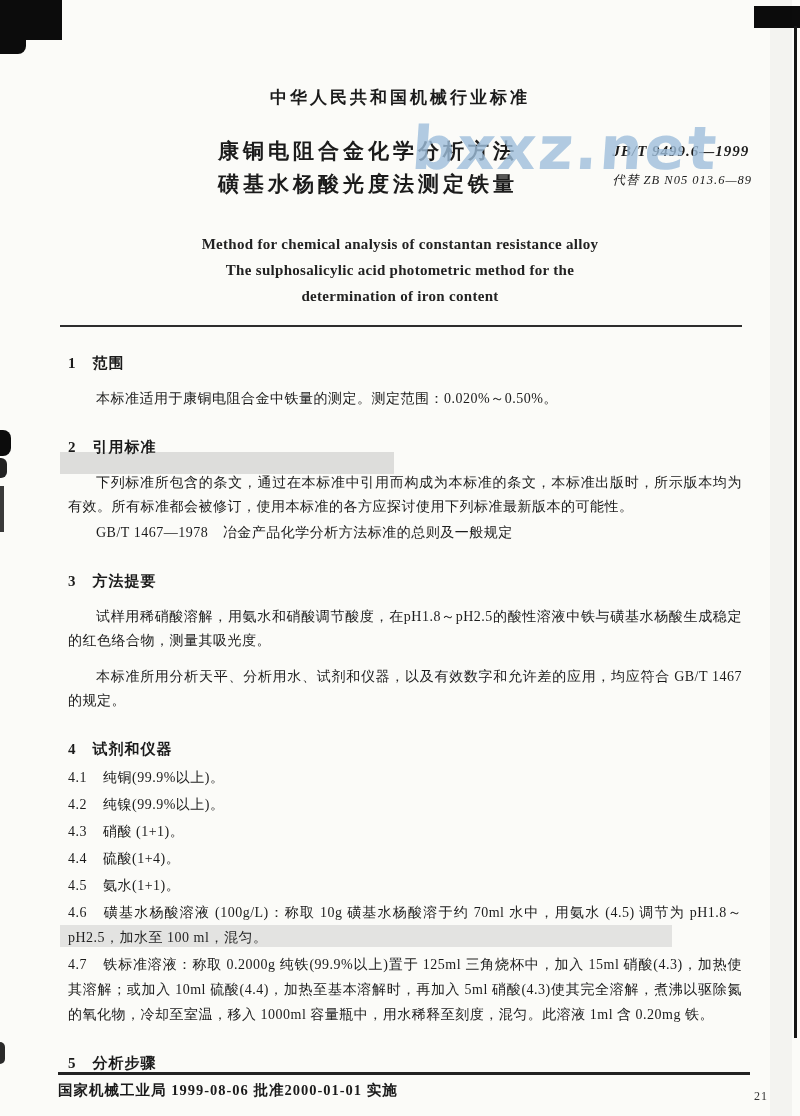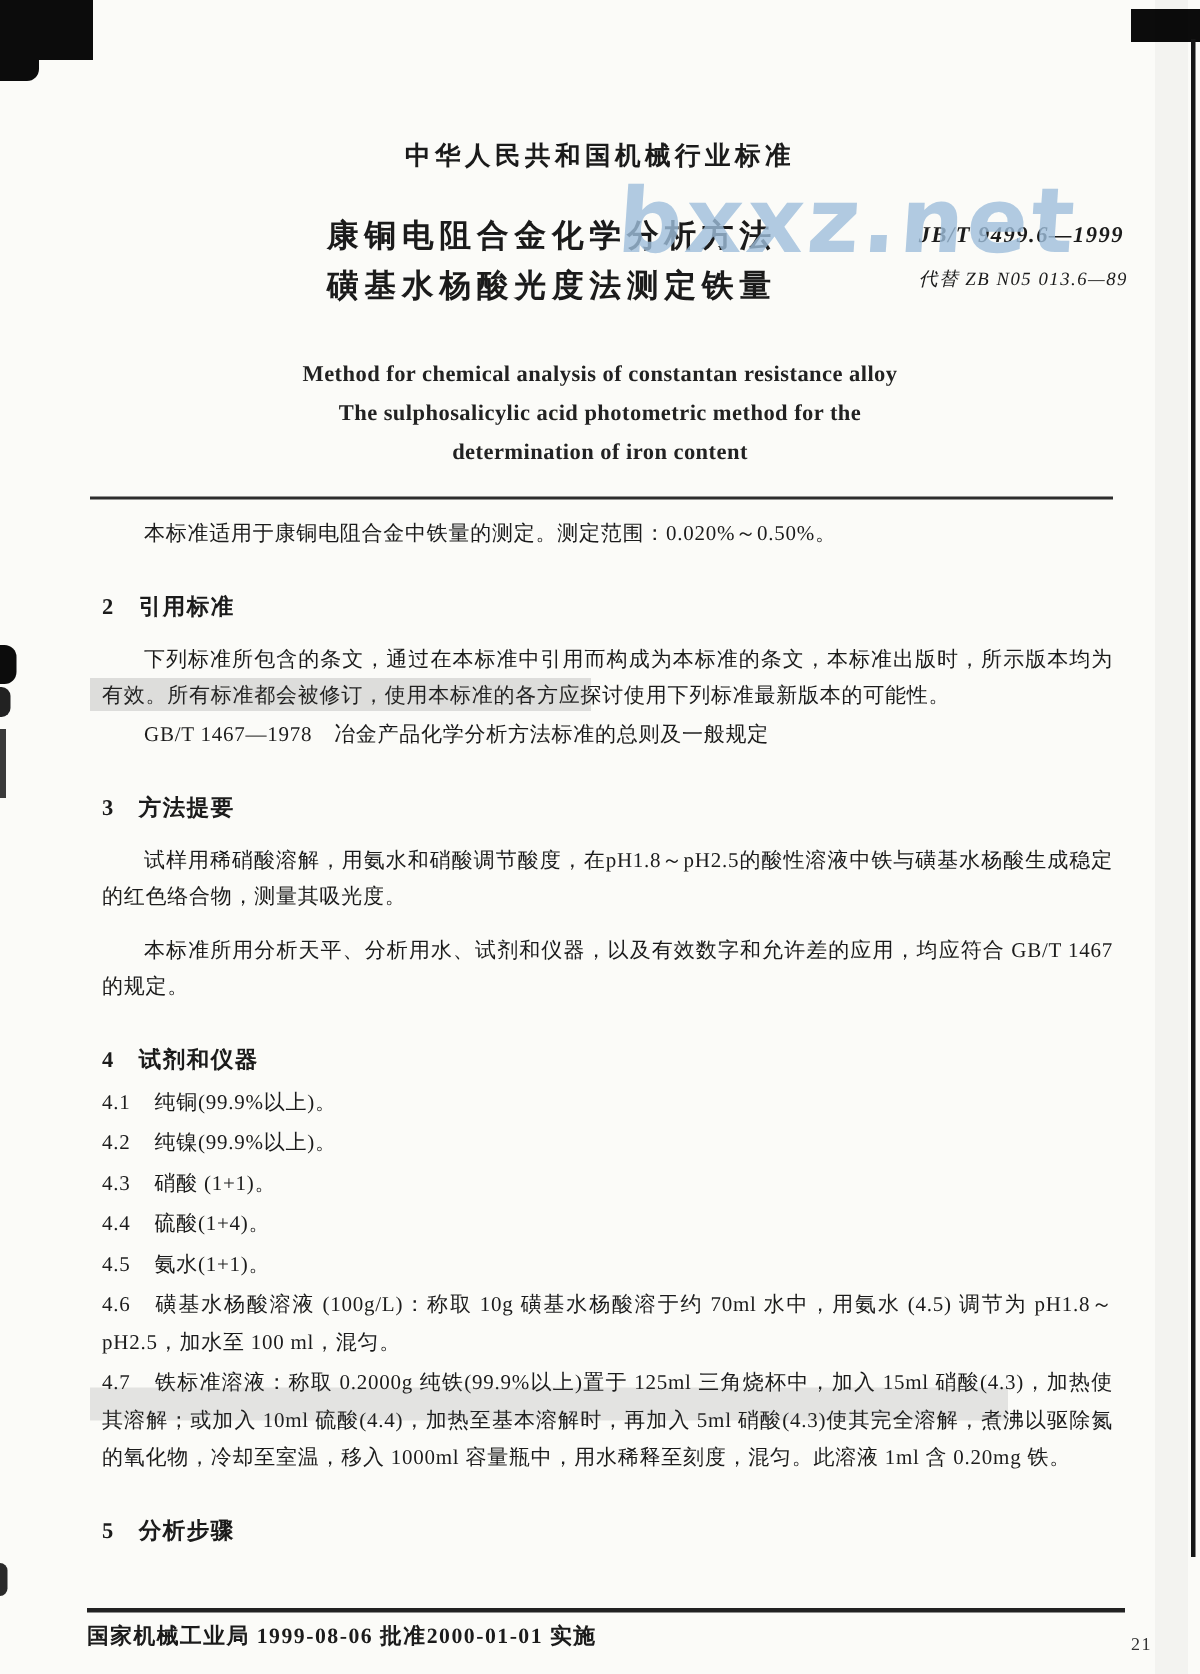--- a/index.html
+++ b/index.html
@@ -32,21 +32,21 @@
   .watermark{
     position:absolute;top:118px;left:412px;z-index:4;
     font-family:"DejaVu Sans","Liberation Sans",sans-serif;
     font-weight:bold;font-size:60px;line-height:60px;letter-spacing:2px;
     color:#9fbfdc;opacity:0.8;transform:skewX(-4deg);
     pointer-events:none;
   }
 
   
   .org-title{
-    margin:8px auto;padding-top:84px;text-align:center;
+    margin:2px auto;padding-top:84px;text-align:center;
     font-size:17px;font-weight:bold;letter-spacing:3px;
   }
   .title-wrap{position:relative;margin-top:26px;}
   .title-cn{
     text-align:center;font-size:21px;font-weight:bold;
     letter-spacing:4px;line-height:33px;
     transform:translateX(-32px);
   }
   .std-block{
     position:absolute;right:48px;top:8px;z-index:2;text-align:left;
@@ -115,20 +115,23 @@
   <div class="en-title">
     <div>Method for chemical analysis of constantan resistance alloy</div>
     <div>The sulphosalicylic acid photometric method for the</div>
     <div>determination of iron content</div>
   </div>
 
   <div class="divider"></div>
 
   <div class="body">
 
+    <div class="sec-h">
+      <span class="sec-no">1</span><span>范围</span>
+    </div>
     <p class="para">本标准适用于康铜电阻合金中铁量的测定。测定范围：0.020%～0.50%。</p>
 
     <div class="sec-h">
       <span class="sec-no">2</span><span>引用标准</span>
     </div>
     <p class="para">下列标准所包含的条文，通过在本标准中引用而构成为本标准的条文，本标准出版时，所示版本均为有效。所有标准都会被修订，使用本标准的各方应探讨使用下列标准最新版本的可能性。</p>
     <p class="ref-line">GB/T 1467—1978　冶金产品化学分析方法标准的总则及一般规定</p>
 
     <div class="sec-h">
       <span class="sec-no">3</span><span>方法提要</span>

